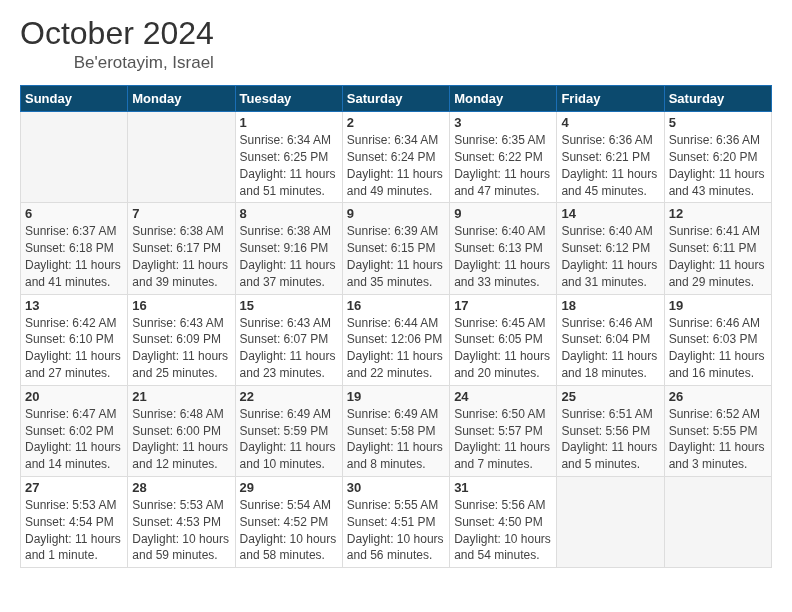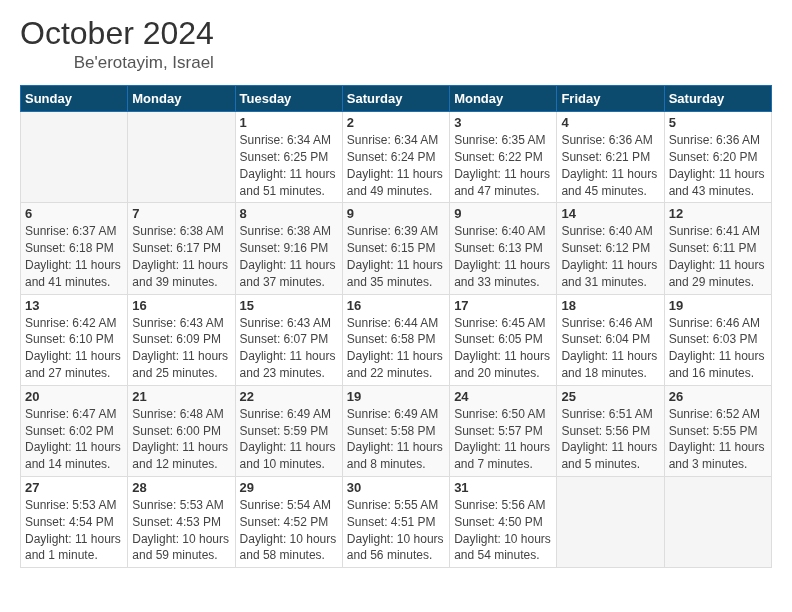--- a/index.html
+++ b/index.html
@@ -218,21 +218,21 @@
           </td>
           <td>
             <div class="day-num">15</div>
             <div class="day-info">Sunrise: 6:43 AM
 Sunset: 6:07 PM
 Daylight: 11 hours and 23 minutes.</div>
           </td>
           <td>
             <div class="day-num">16</div>
             <div class="day-info">Sunrise: 6:44 AM
-Sunset: 6:58 PM
+Sunset: 12:06 PM
 Daylight: 11 hours and 22 minutes.</div>
           </td>
           <td>
             <div class="day-num">17</div>
             <div class="day-info">Sunrise: 6:45 AM
 Sunset: 6:05 PM
 Daylight: 11 hours and 20 minutes.</div>
           </td>
           <td>
             <div class="day-num">18</div>

